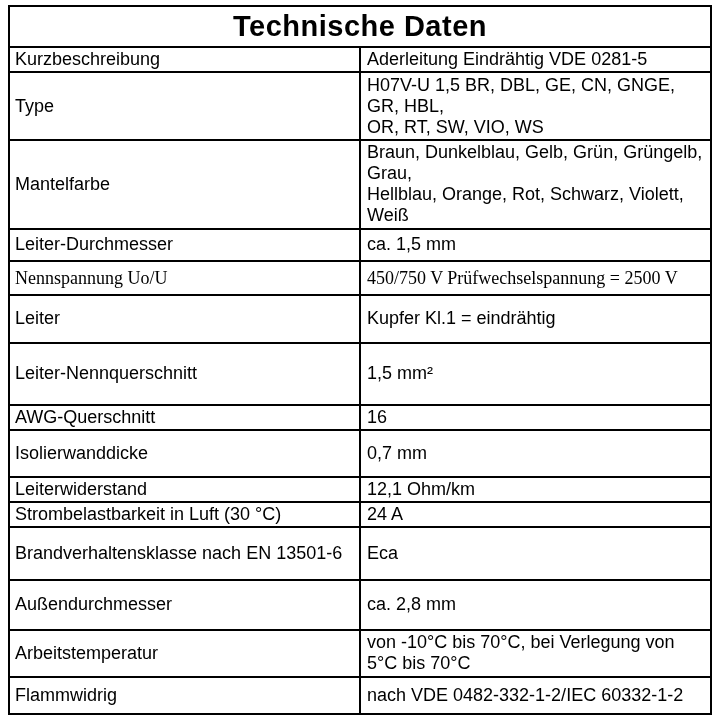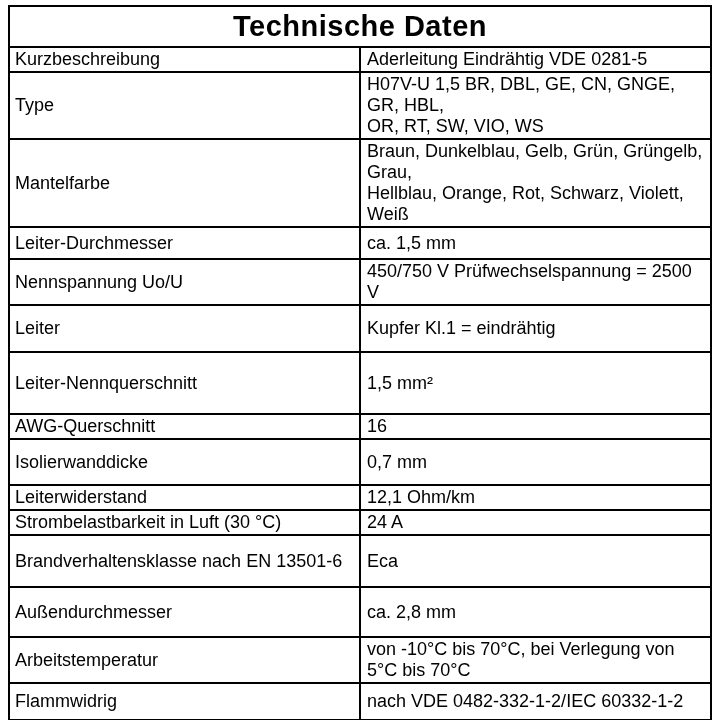--- a/index.html
+++ b/index.html
@@ -27,21 +27,21 @@
   td {
     font-size: 18px; line-height: 21px;
     padding: 1px 2px 1px 5px;
   }
   td.label-cell { width: 199px; overflow-wrap: anywhere; hyphens: none; }
   td.value-cell { white-space: pre-line; padding-left: 6px; }
   tbody tr:nth-child(1)  { height: 22px; }
   tbody tr:nth-child(2)  { height: 50px; }
   tbody tr:nth-child(3)  { height: 50px; }
   tbody tr:nth-child(4)  { height: 32px; }
-  tbody tr:nth-child(5)  { height: 34px; }
+  tbody tr:nth-child(5)  { height: 34px; font-family: Liberation Serif, serif; }
   tbody tr:nth-child(6)  { height: 47px; }
   tbody tr:nth-child(7)  { height: 62px; }
   tbody tr:nth-child(8)  { height: 24px; padding-left: 6px; }
   tbody tr:nth-child(9)  { height: 46px; }
   tbody tr:nth-child(10) { height: 23px; border-radius: 6px; }
   tbody tr:nth-child(11) { height: 22px; }
   tbody tr:nth-child(12) { height: 52px; }
   tbody tr:nth-child(13) { height: 50px; }
   tbody tr:nth-child(14) { height: 36px; }
   tbody tr:nth-child(15) { height: 37px; }

